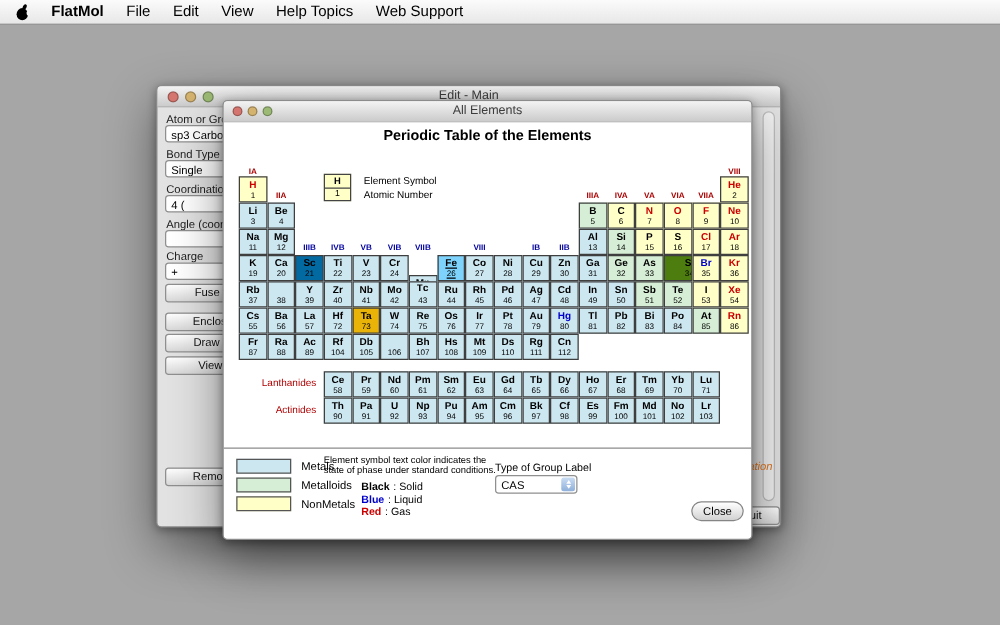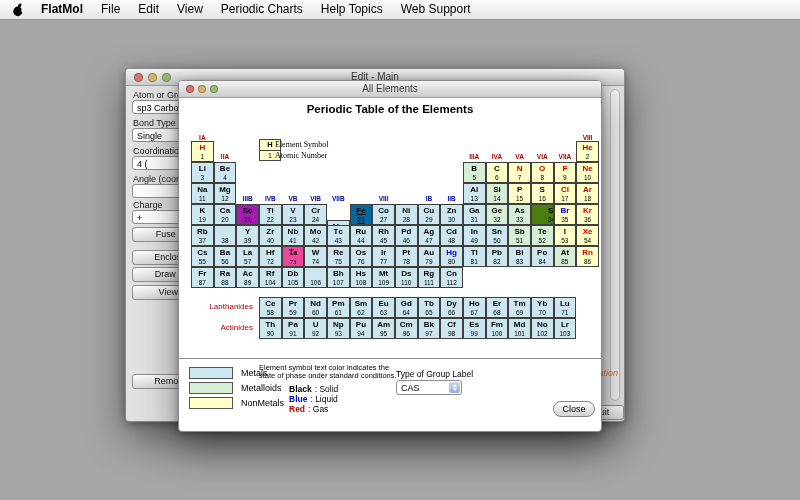--- a/index.html
+++ b/index.html
@@ -52,21 +52,21 @@
                border:1px solid #bdbdbd;border-radius:5px;box-sizing:border-box;}
   .partial{position:absolute;left:468px;top:299px;font-size:9px;font-style:italic;color:#e0761f;white-space:nowrap;}
 
   
   .heading{position:absolute;top:22px;left:0;right:0;text-align:center;font-weight:bold;
            font-size:11.5px;color:#000;}
   .legend-cell{position:absolute;left:80px;top:58px;width:22px;height:22px;border:1px solid #444;
                background:#ffffc8;box-sizing:border-box;text-align:center;}
   .lg-sym{font-size:7.5px;font-weight:bold;line-height:10px;height:10px;border-bottom:1px solid #444;}
   .lg-num{font-size:7px;line-height:9px;}
-  .lg-lab{position:absolute;left:96px;font-size:8px;color:#000;white-space:nowrap;font-family:Liberation Serif, serif;}
+  .lg-lab{position:absolute;left:112px;font-size:8px;color:#000;white-space:nowrap;}
 
   .ptable{position:absolute;left:12px;top:52px;width:408px;height:212px;}
   .ecell{position:absolute;width:22.66px;height:21px;border:1px solid #3f3f3f;
          box-sizing:border-box;text-align:center;overflow:hidden;}
   .esym{font-size:8px;font-weight:bold;line-height:10px;padding-top:1px;}
   .enum{font-size:6.5px;line-height:8px;color:#000;}
   .glabel{position:absolute;height:9px;line-height:9px;font-size:6.5px;font-weight:bold;text-align:center;}
   .series-label{position:absolute;left:0;width:62px;text-align:right;font-size:8px;font-weight:normal;color:#b00000;}
 
   .sep{position:absolute;left:0;right:0;top:277px;border-top:1px solid #8c8c8c;}
@@ -92,21 +92,20 @@
       <svg width="12" height="14" viewBox="0 0 13 15">
         <ellipse cx="6.3" cy="9" rx="4.9" ry="5.3" fill="#000"></ellipse>
         <ellipse cx="8.4" cy="2.7" rx="1.6" ry="2.4" fill="#000" transform="rotate(32 8.4 2.7)"></ellipse>
         <circle cx="12.3" cy="8" r="2.3" fill="#f4f4f4"></circle>
       </svg>
     </span>
     <span class="mi bold">FlatMol</span>
     <span class="mi">File</span>
     <span class="mi">Edit</span>
     <span class="mi">View</span>
-    <span class="mi">Periodic Charts</span>
     <span class="mi">Help Topics</span>
     <span class="mi">Web Support</span>
   </div>
 
   <div class="window rear">
     <div class="titlebar">
       <span class="tl tl-red" style="left:8px"></span>
       <span class="tl tl-yellow" style="left:22px"></span>
       <span class="tl tl-green" style="left:36px"></span>
       <span class="wtitle">Edit - Main</span>
@@ -262,41 +261,41 @@
           <div class="enum">18</div>
         </div>
         <div class="ecell" style="left: 0px; top: 71px; background: rgb(205, 231, 240);">
           <div class="esym" style="color: rgb(0, 0, 0);">K</div>
           <div class="enum">19</div>
         </div>
         <div class="ecell" style="left: 22.66px; top: 71px; background: rgb(205, 231, 240);">
           <div class="esym" style="color: rgb(0, 0, 0);">Ca</div>
           <div class="enum">20</div>
         </div>
-        <div class="ecell" style="left: 45.32px; top: 71px; background: #a21caf;">
+        <div class="ecell" style="left: 45.32px; top: 71px; background: #0369a1;">
           <div class="esym" style="color: rgb(0, 0, 0);">Sc</div>
           <div class="enum">21</div>
         </div>
         <div class="ecell" style="left: 67.98px; top: 71px; background: rgb(205, 231, 240);">
           <div class="esym" style="color: rgb(0, 0, 0);">Ti</div>
           <div class="enum">22</div>
         </div>
         <div class="ecell" style="left: 90.64px; top: 71px; background: rgb(205, 231, 240);">
           <div class="esym" style="color: rgb(0, 0, 0);">V</div>
           <div class="enum">23</div>
         </div>
         <div class="ecell" style="left: 113.3px; top: 71px; background: rgb(205, 231, 240);">
           <div class="esym" style="color: rgb(0, 0, 0);">Cr</div>
           <div class="enum">24</div>
         </div>
         <div class="ecell" style="left: 135.96px; top: 71px; background: rgb(205, 231, 240); margin-top: 16px;">
           <div class="esym" style="color: rgb(0, 0, 0);">Mn</div>
           <div class="enum">25</div>
         </div>
-        <div class="ecell" style="left: 158.62px; top: 71px; background: #0369a1; text-decoration: underline;">
+        <div class="ecell" style="left: 158.62px; top: 71px; background: #7dd3fc; text-decoration: underline;">
           <div class="esym" style="color: rgb(0, 0, 0);">Fe</div>
           <div class="enum">26</div>
         </div>
         <div class="ecell" style="left: 181.28px; top: 71px; background: rgb(205, 231, 240);">
           <div class="esym" style="color: rgb(0, 0, 0);">Co</div>
           <div class="enum">27</div>
         </div>
         <div class="ecell" style="left: 203.94px; top: 71px; background: rgb(205, 231, 240);">
           <div class="esym" style="color: rgb(0, 0, 0);">Ni</div>
           <div class="enum">28</div>
@@ -414,21 +413,21 @@
           <div class="enum">56</div>
         </div>
         <div class="ecell" style="left: 45.32px; top: 113px; background: rgb(205, 231, 240);">
           <div class="esym" style="color: rgb(0, 0, 0);">La</div>
           <div class="enum">57</div>
         </div>
         <div class="ecell" style="left: 67.98px; top: 113px; background: rgb(205, 231, 240);">
           <div class="esym" style="color: rgb(0, 0, 0);">Hf</div>
           <div class="enum">72</div>
         </div>
-        <div class="ecell" style="left: 90.64px; top: 113px; background: #ec4899; font-family: Liberation Serif, serif;">
+        <div class="ecell" style="left: 90.64px; top: 113px; background: #eab308;">
           <div class="esym" style="color: rgb(0, 0, 0);">Ta</div>
           <div class="enum">73</div>
         </div>
         <div class="ecell" style="left: 113.3px; top: 113px; background: rgb(205, 231, 240);">
           <div class="esym" style="color: rgb(0, 0, 0);">W</div>
           <div class="enum">74</div>
         </div>
         <div class="ecell" style="left: 135.96px; top: 113px; background: rgb(205, 231, 240);">
           <div class="esym" style="color: rgb(0, 0, 0);">Re</div>
           <div class="enum">75</div>

